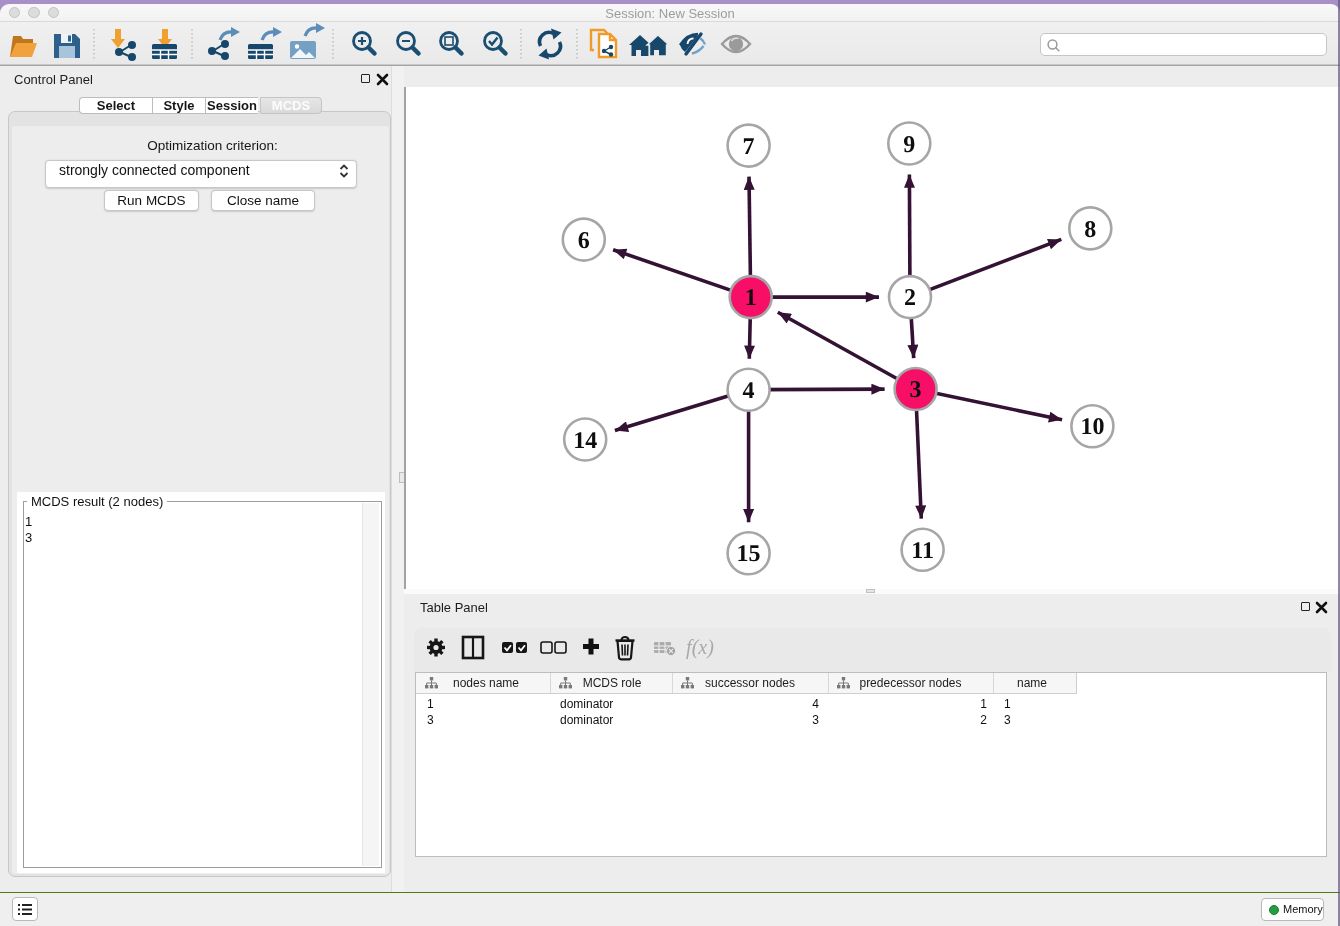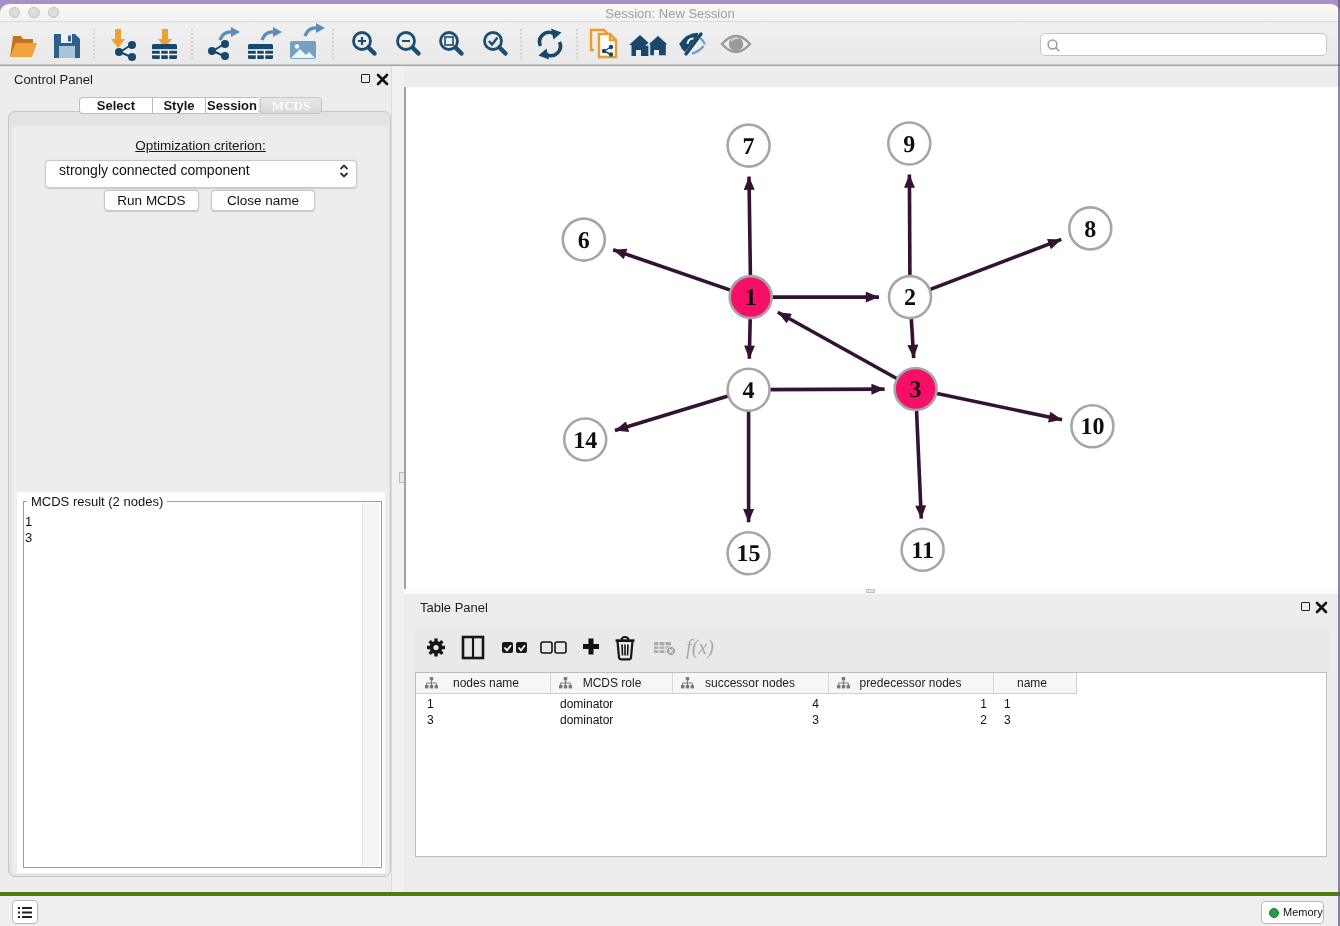--- a/index.html
+++ b/index.html
@@ -13,21 +13,21 @@
 #main{position:absolute;left:0;top:62px;width:1340px;height:826px;background:#ededed;}
 #cpanel{position:absolute;left:0;top:0;width:391px;height:826px;}
 #cpTitle{position:absolute;left:14px;top:6px;font-size:13px;color:#1d1d1d;}
 #cpSquare{position:absolute;left:361px;top:8px;width:9px;height:9px;border:1.5px solid #222;border-radius:1px;}
 #outerPanel{position:absolute;left:8px;top:45px;width:383px;height:766px;background:#e3e3e3;border:1px solid #c7c7c7;border-radius:7px;}
 #innerPanel{position:absolute;left:3px;top:14px;width:377px;height:748px;background:#ededed;border-radius:3px;}
 #tabs{position:absolute;left:79px;top:31px;height:17px;z-index:5;display:flex;}
 .tab{height:17px;line-height:16px;font-size:13px;font-weight:700;color:#161616;background:#fff;border:1px solid #bcbcbc;border-right:none;text-align:center;}
 .tab.first{border-radius:4px 0 0 4px;}
 .tab.mcds{border-radius:0 4px 4px 0;background:linear-gradient(#e6e6e6,#d9d9d9);color:#fbfbfb;border:1px solid #c5c5c5;margin-left:2px;text-shadow:0 0 1px #e8e8e8;}
-#optlabel{position:absolute;left:0;top:26px;width:383px;text-align:center;font-size:13.5px;color:#161616;text-decoration:underline;}
+#optlabel{position:absolute;left:12px;top:26px;width:383px;text-align:center;font-size:13.5px;color:#161616;}
 #combo{position:absolute;left:36px;top:48px;width:312px;height:28px;background:#fff;border:1px solid #c8c8c8;border-radius:4px;box-shadow:0 .5px 1.5px rgba(0,0,0,.15);font-size:14px;line-height:19px;padding-left:13px;color:#111;}
 .btn{position:absolute;top:78px;height:21px;background:#fff;border:1px solid #c6c6c6;border-radius:4px;box-shadow:0 .5px 1.5px rgba(0,0,0,.15);font-size:13.5px;line-height:20px;text-align:center;color:#111;margin-left:8px;}
 #resultbox{position:absolute;left:8px;top:380px;width:368px;height:381px;background:#fff;}
 #groupborder{position:absolute;left:6px;top:9px;width:359px;height:367px;border:1px solid #9d9d9d;}
 #grouptitle{position:absolute;left:10px;top:2px;background:#fff;padding:0 4px;font-size:13px;color:#111;z-index:3;}
 #resultlist{position:absolute;left:7px;top:10px;width:357px;height:365px;font-size:13px;color:#111;padding:12px 0 0 1px;line-height:15.5px;}
 #rscroll{position:absolute;left:345px;top:11px;width:17px;height:363px;background:#f5f5f5;border-left:1px solid #e6e6e6;}
 #vsplit{position:absolute;left:391px;top:0;width:13px;height:826px;background:#f1f1f1;border-left:1px solid #ddd;}
 #vgrip{position:absolute;left:7px;top:406px;width:6px;height:11px;background:#e9e9e9;border:1px solid #bdbdbd;border-right:none;}
 #netwin{position:absolute;left:404px;top:0;width:936px;height:523px;}
@@ -43,21 +43,21 @@
 #tbl{position:absolute;left:11px;top:78px;width:912px;height:185px;background:#fff;border:1px solid #bdbdbd;}
 #thead{position:absolute;left:0;top:0;width:661px;height:21px;background:#f6f6f6;border-bottom:1px solid #cfcfcf;border-right:1px solid #cfcfcf;}
 .hcell{position:absolute;top:0;height:20px;font-size:12px;color:#1c1c1c;text-align:center;line-height:20px;}
 .hsep{position:absolute;top:0;width:1px;height:20px;background:#d8d8d8;}
 .hicon{position:absolute;top:4px;}
 .rowtxt{position:absolute;font-size:12px;color:#111;height:16px;line-height:16px;white-space:pre;}
 #btabs{position:absolute;left:290px;top:271px;height:19px;display:flex;}
 .btab{height:19px;line-height:18px;font-size:13px;font-weight:700;color:#161616;background:#fff;border:1px solid #bcbcbc;border-right:none;text-align:center;white-space:nowrap;}
 .btab.sel{background:linear-gradient(#e3e3e3,#d7d7d7);color:#fafafa;border-radius:4px 0 0 4px;text-shadow:0 0 1px #eee;}
 .btab.last{border-right:1px solid #bcbcbc;border-radius:0 4px 4px 0;}
-#statusbar{position:absolute;left:0;top:888px;width:1340px;height:34px;background:#efefef;border-top:4px solid #4d7c0f;}
+#statusbar{position:absolute;left:0;top:888px;width:1340px;height:34px;background:#efefef;border-top:1px solid #4d7c0f;}
 #listbtn{position:absolute;left:12px;top:4px;width:26px;height:24px;background:#fff;border:1px solid #b9b9b9;border-radius:4px;}
 #membtn{position:absolute;left:1261px;top:5px;width:63px;height:23px;background:#fff;border:1px solid #b9b9b9;border-radius:4px;font-size:11px;color:#111;line-height:21px;text-align:left;padding-left:21px;}
 #memdot{position:absolute;left:7px;top:6px;width:10px;height:10px;border-radius:50%;background:#259b42;border:.5px solid #13802e;}
 svg{display:block;}
 .abs{position:absolute;}
 </style></head>
 <body>
 <div id="win">
   <div id="titlebar">
     <div class="tl" style="left:8.5px;"></div>
@@ -241,21 +241,21 @@
           <div id="rscroll"></div>
           <div id="groupborder"></div>
           <div id="grouptitle">MCDS result (2 nodes)</div>
           <div id="resultlist">1<br>3</div>
         </div>
       </div>
       <div id="tabs">
         <div class="tab first" style="width:73px;">Select</div>
         <div class="tab" style="width:53px;">Style</div>
         <div class="tab" style="width:53px;">Session</div>
-        <div class="tab mcds" style="width:62px;font-family:Liberation Serif, serif;">MCDS</div>
+        <div class="tab mcds" style="width:62px;">MCDS</div>
       </div>
     </div>
     <div id="vsplit">
         <div id="vgrip"></div>
       </div>
     <div id="netwin">
       <div id="canvas">
         <svg width="934" height="502" viewBox="2 0 934 502" style="font-family:'Liberation Serif',serif;" text-rendering="geometricPrecision">
           <defs>
             <marker id="ah" viewBox="0 0 12 10" refX="12" refY="5" markerWidth="14" markerHeight="11" markerUnits="userSpaceOnUse" orient="auto">

